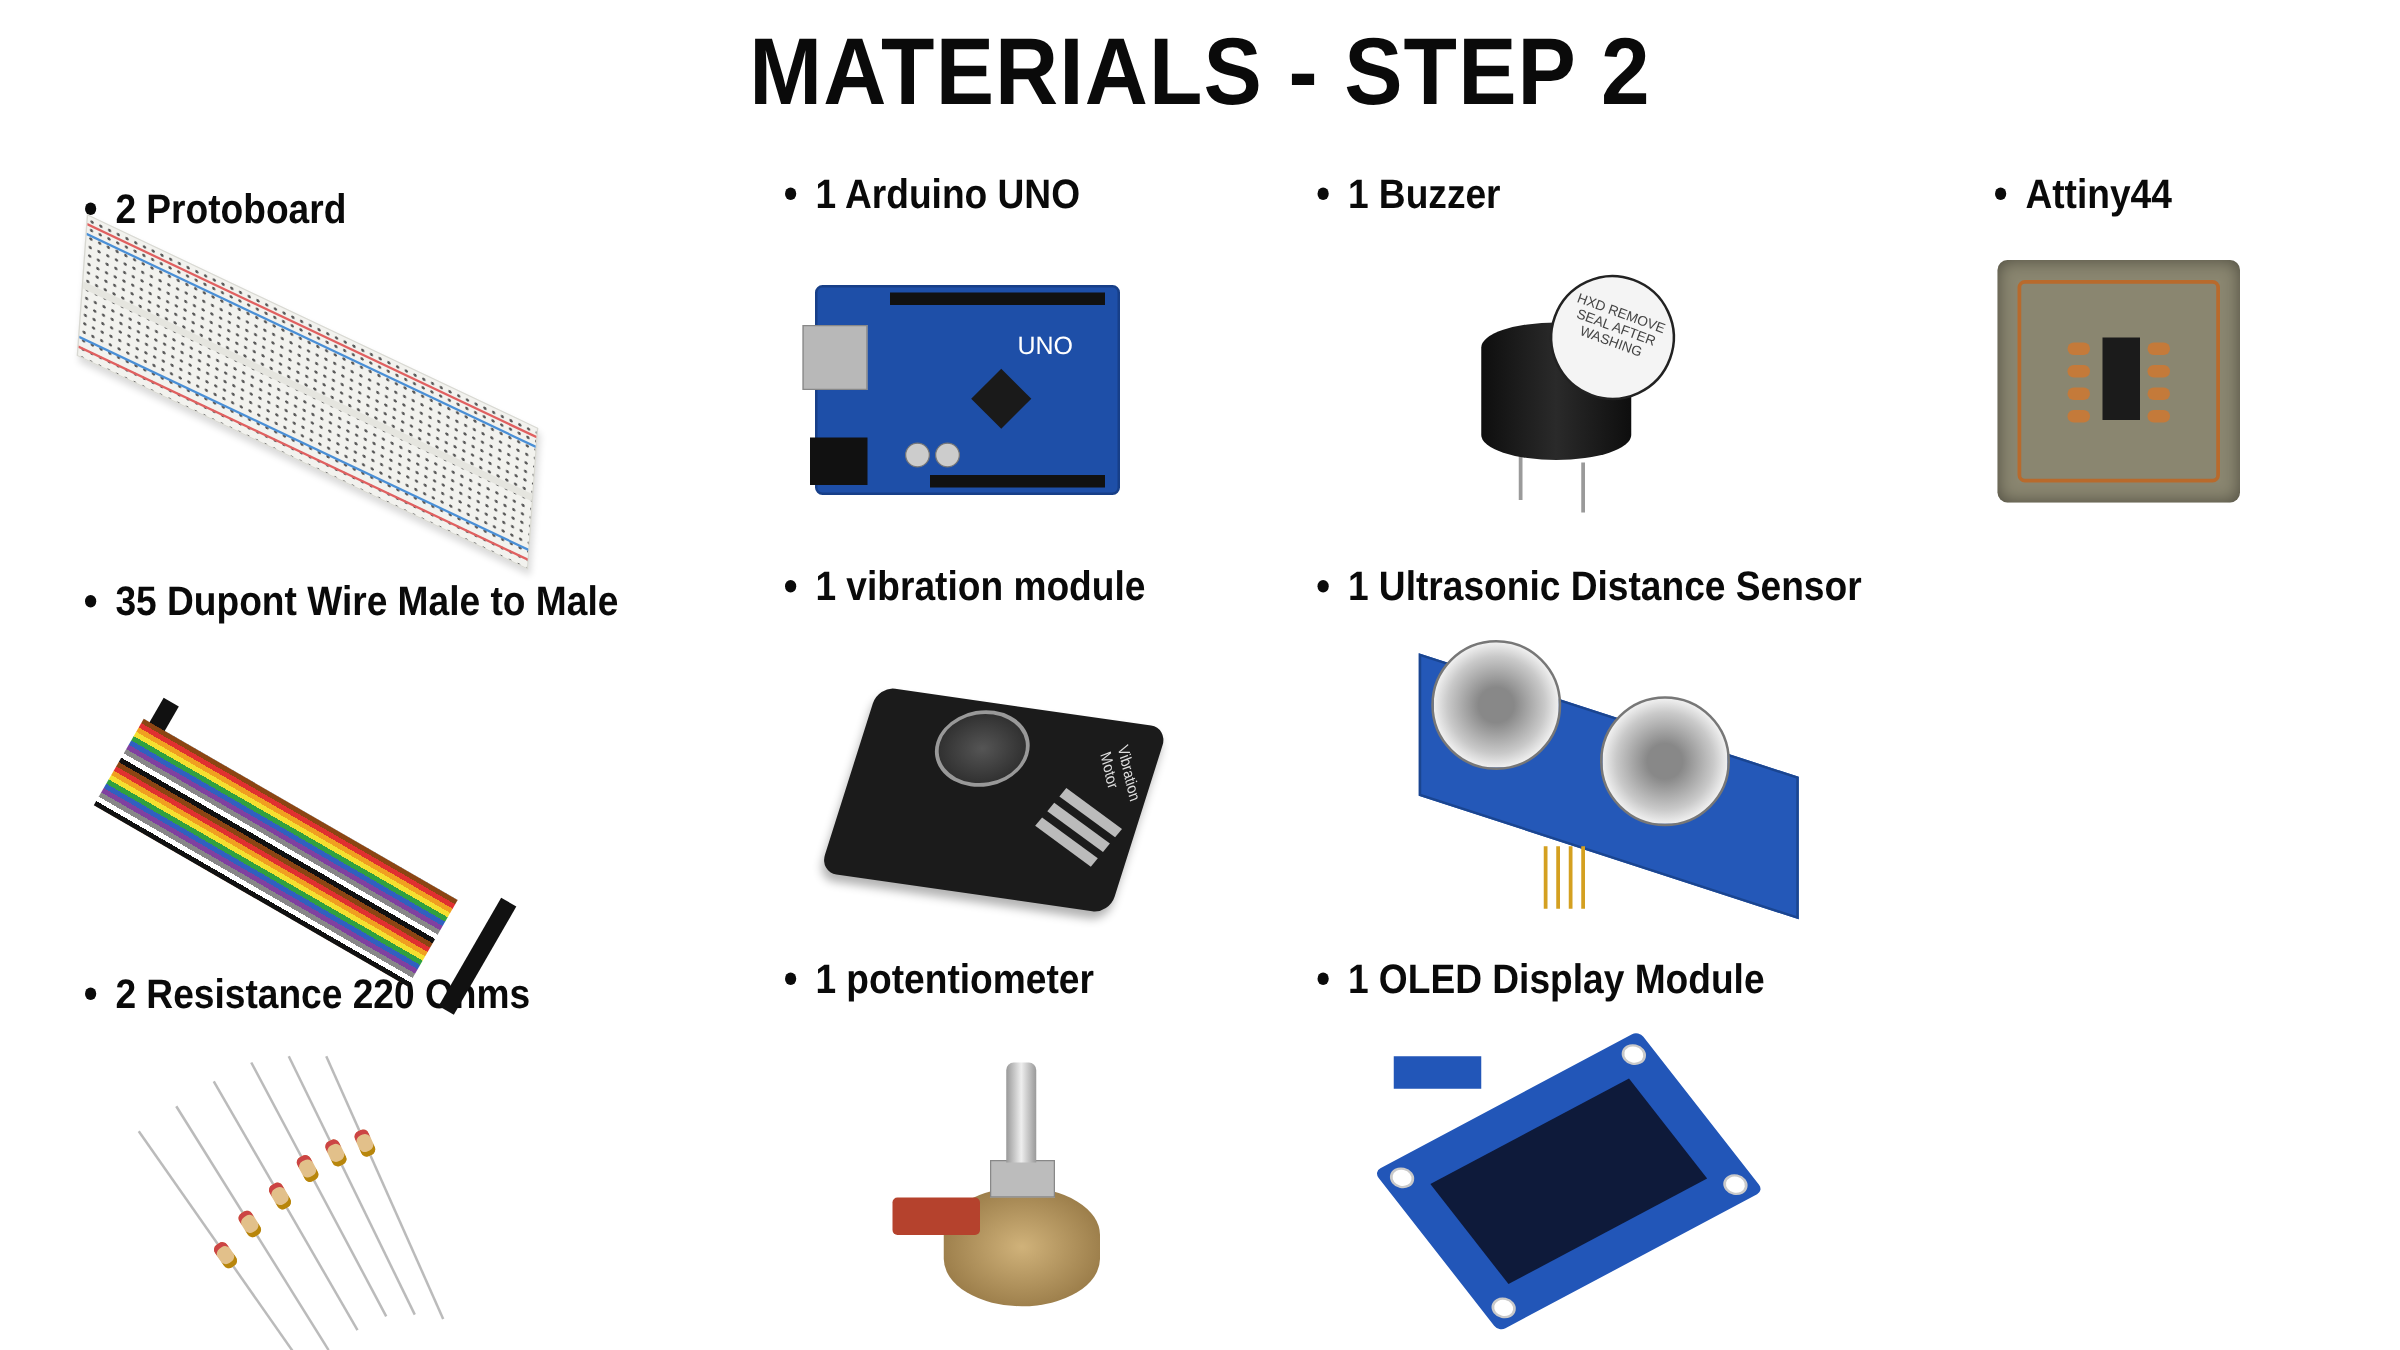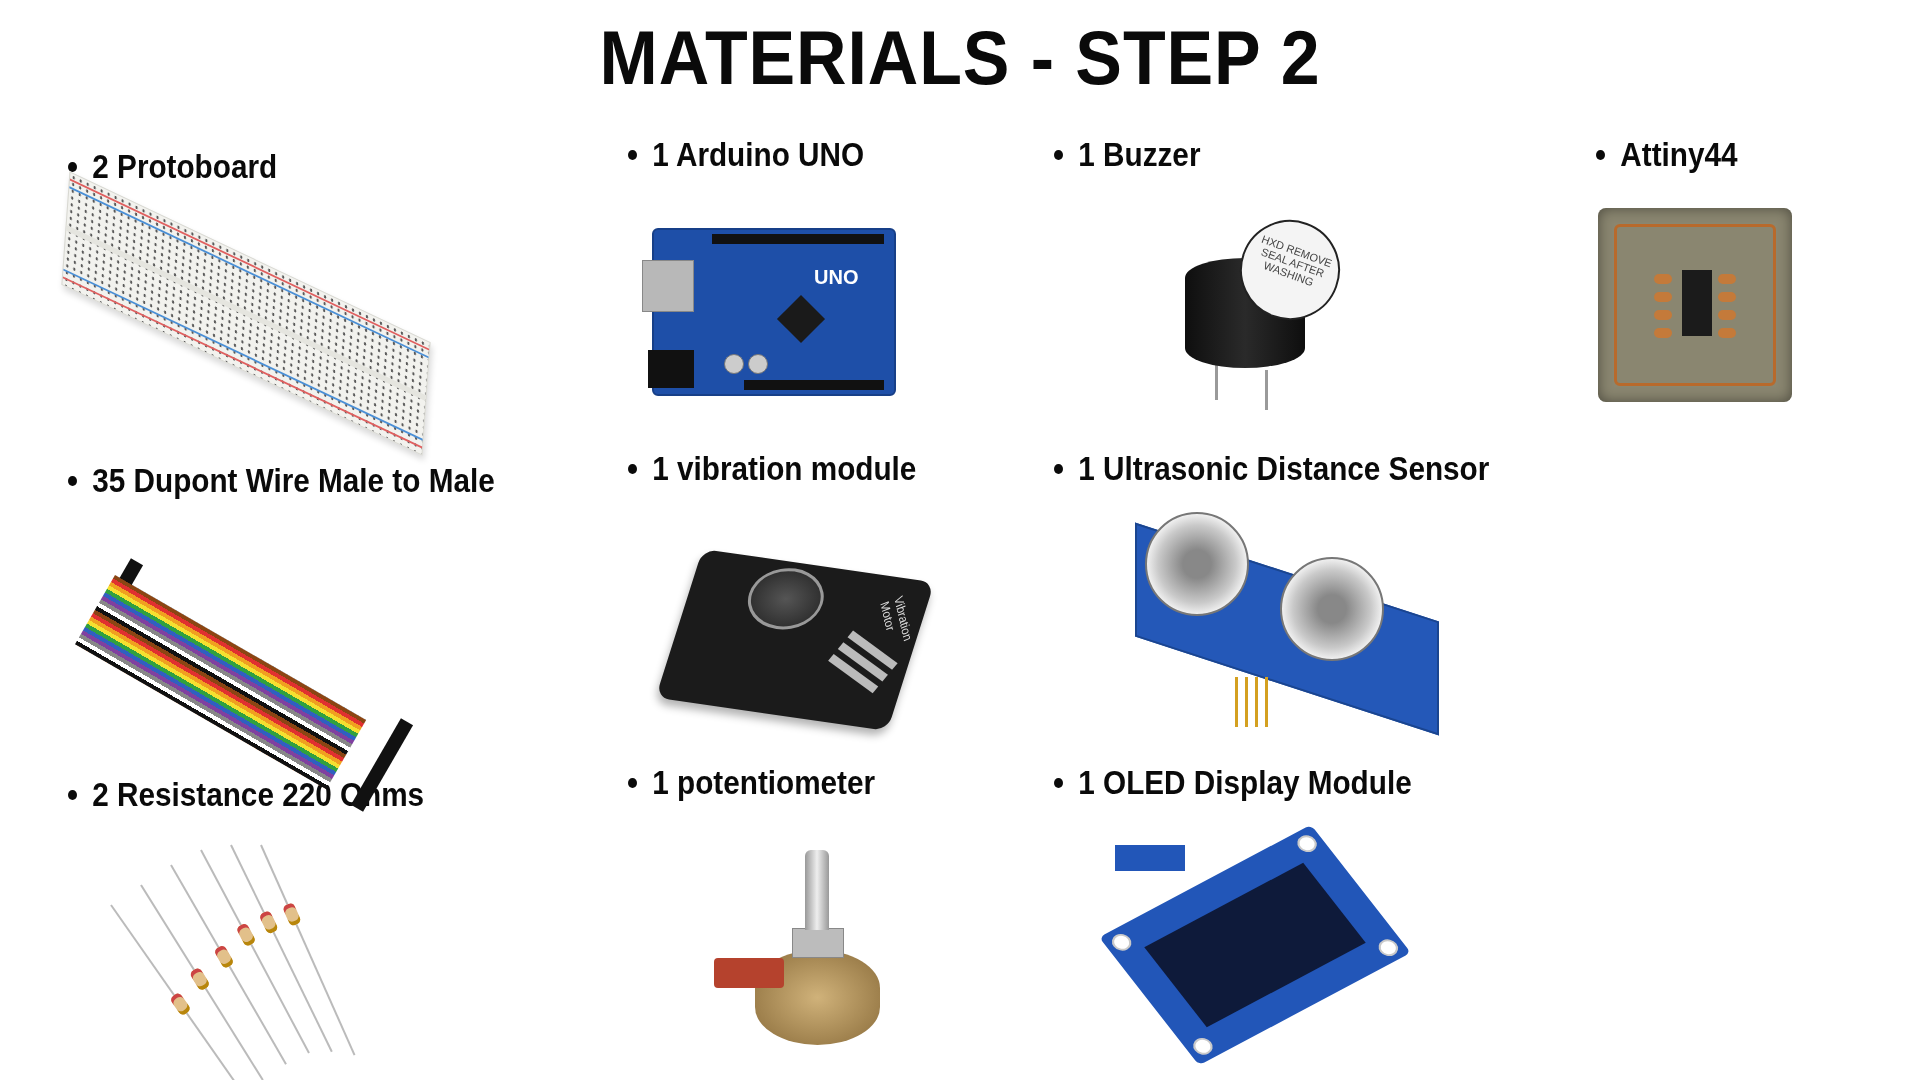--- a/index.html
+++ b/index.html
@@ -19,21 +19,21 @@
   .breadboard .rail-b2 { position:absolute; left:0; right:0; bottom:14px; height:2px; background:#4a8fd6; }
   .breadboard .gap { position:absolute; left:0; right:0; top:54px; height:6px; background:#e5e5df; }
 
   
   .arduino { left:652px; top:228px; width:240px; height:164px; background:#1e4fa8; border-radius:6px; border:2px solid #173f88; }
   .arduino .usb { position:absolute; left:-12px; top:30px; width:50px; height:50px; background:#b8b8b8; border:1px solid #888; }
   .arduino .jack { position:absolute; left:-6px; top:120px; width:46px; height:38px; background:#111; }
   .arduino .hdr-top { position:absolute; left:58px; top:4px; width:172px; height:10px; background:#111; }
   .arduino .hdr-bot { position:absolute; left:90px; bottom:4px; width:140px; height:10px; background:#111; }
   .arduino .chip { position:absolute; left:130px; top:72px; width:34px; height:34px; background:#1a1a1a; transform:rotate(45deg); }
-  .arduino .uno { position:absolute; left:160px; top:36px; color:#fff; font-weight:bold; font-size:20px; }
+  .arduino .uno { position:absolute; left:160px; top:36px; color:#fff; font-weight:normal; font-size:20px; }
   .arduino .cap1, .arduino .cap2 { position:absolute; top:124px; width:18px; height:18px; border-radius:50%; background:#ccc; border:1px solid #777; }
   .arduino .cap1 { left:70px; } .arduino .cap2 { left:94px; }
 
   
   .buzzer { left:1185px; top:220px; width:170px; height:190px; }
   .buzzer .body { position:absolute; left:0; top:38px; width:120px; height:110px; background:linear-gradient(90deg,#0e0e0e,#2a2a2a 50%,#0e0e0e); border-radius:60px/20px; }
   .buzzer .topface { position:absolute; left:55px; top:0; width:100px; height:100px; border-radius:50%; background:#f4f4f4; border:2px solid #222; color:#444; font-size:11px; text-align:center; line-height:12px; padding-top:22px; box-sizing:border-box; transform:rotate(20deg); }
   .buzzer .leg1, .buzzer .leg2 { position:absolute; width:3px; height:40px; background:#9a9a9a; top:140px; }
   .buzzer .leg1 { left:30px; } .buzzer .leg2 { left:80px; top:150px; }
 

